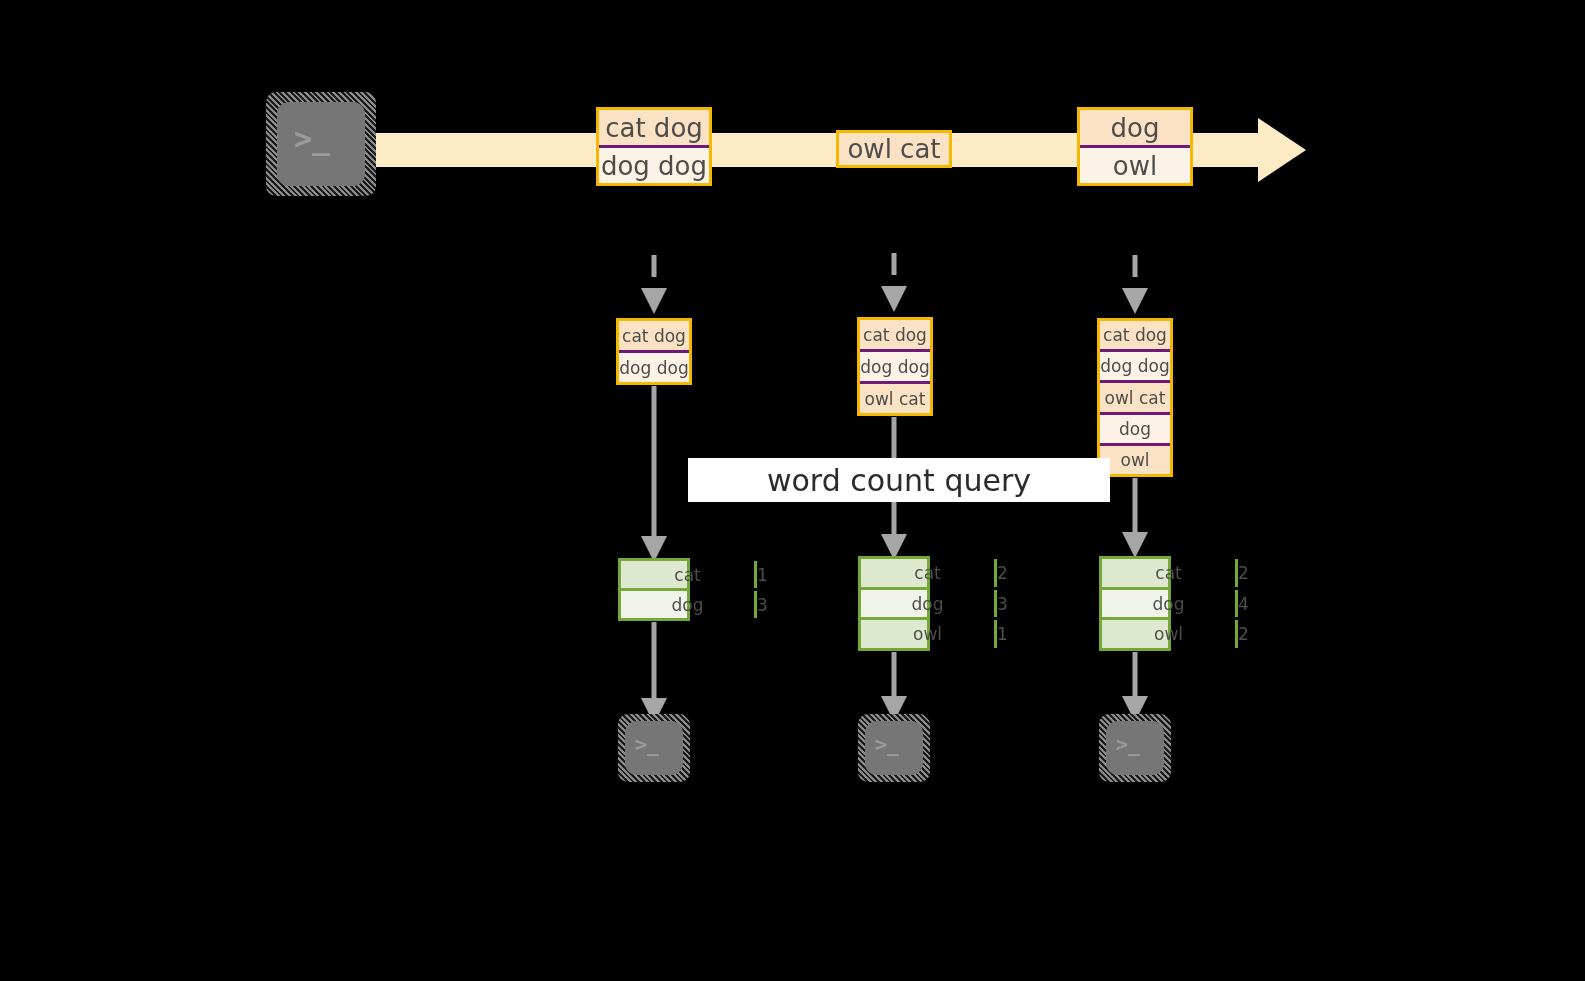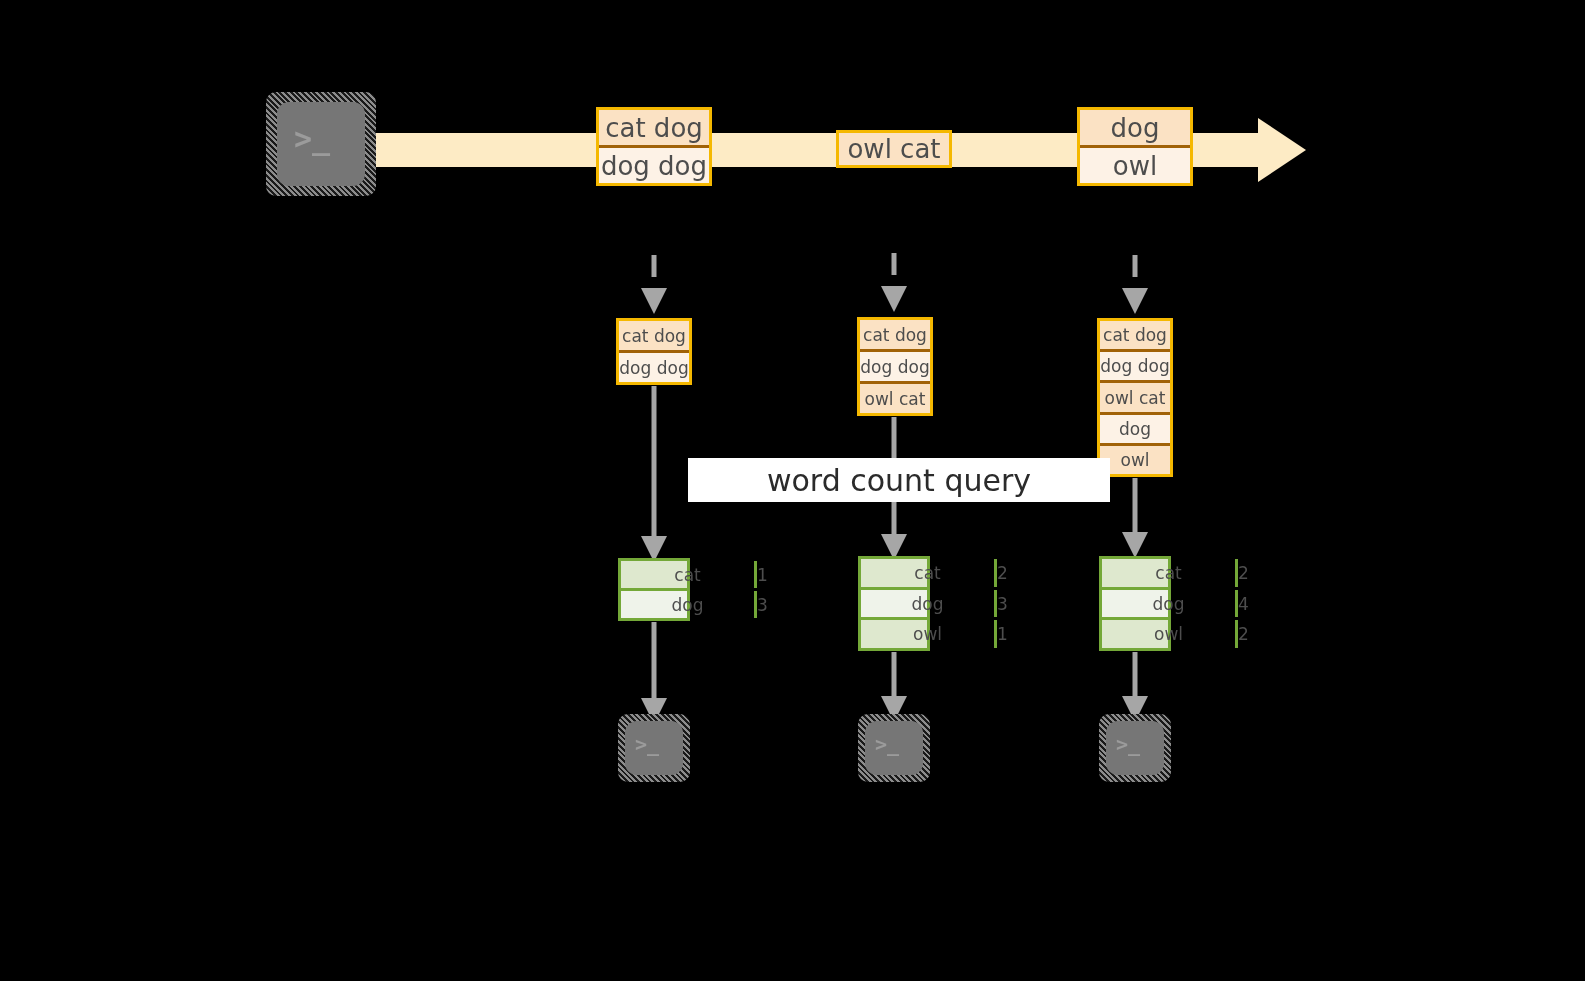--- a/index.html
+++ b/index.html
@@ -38,21 +38,21 @@
     flex: 1 1 auto;
     display: flex;
     align-items: center;
     justify-content: center;
     color: #4D4D4D;
     white-space: nowrap;
     overflow: hidden;
   }
   .rec-row.odd  { background: #FBE2C4; }
   .rec-row.even { background: #FDF2E6; }
-  .rec-row + .rec-row { border-top: 3px solid #a16207; }
+  .rec-row + .rec-row { border-top: 3px solid #701a75; }
 
   
   .rec-big .rec-row { font-size: 26px; }
   
   .rec-sm  .rec-row { font-size: 17px; }
 
   
   .tbl {
     position: absolute;
     box-sizing: border-box;

